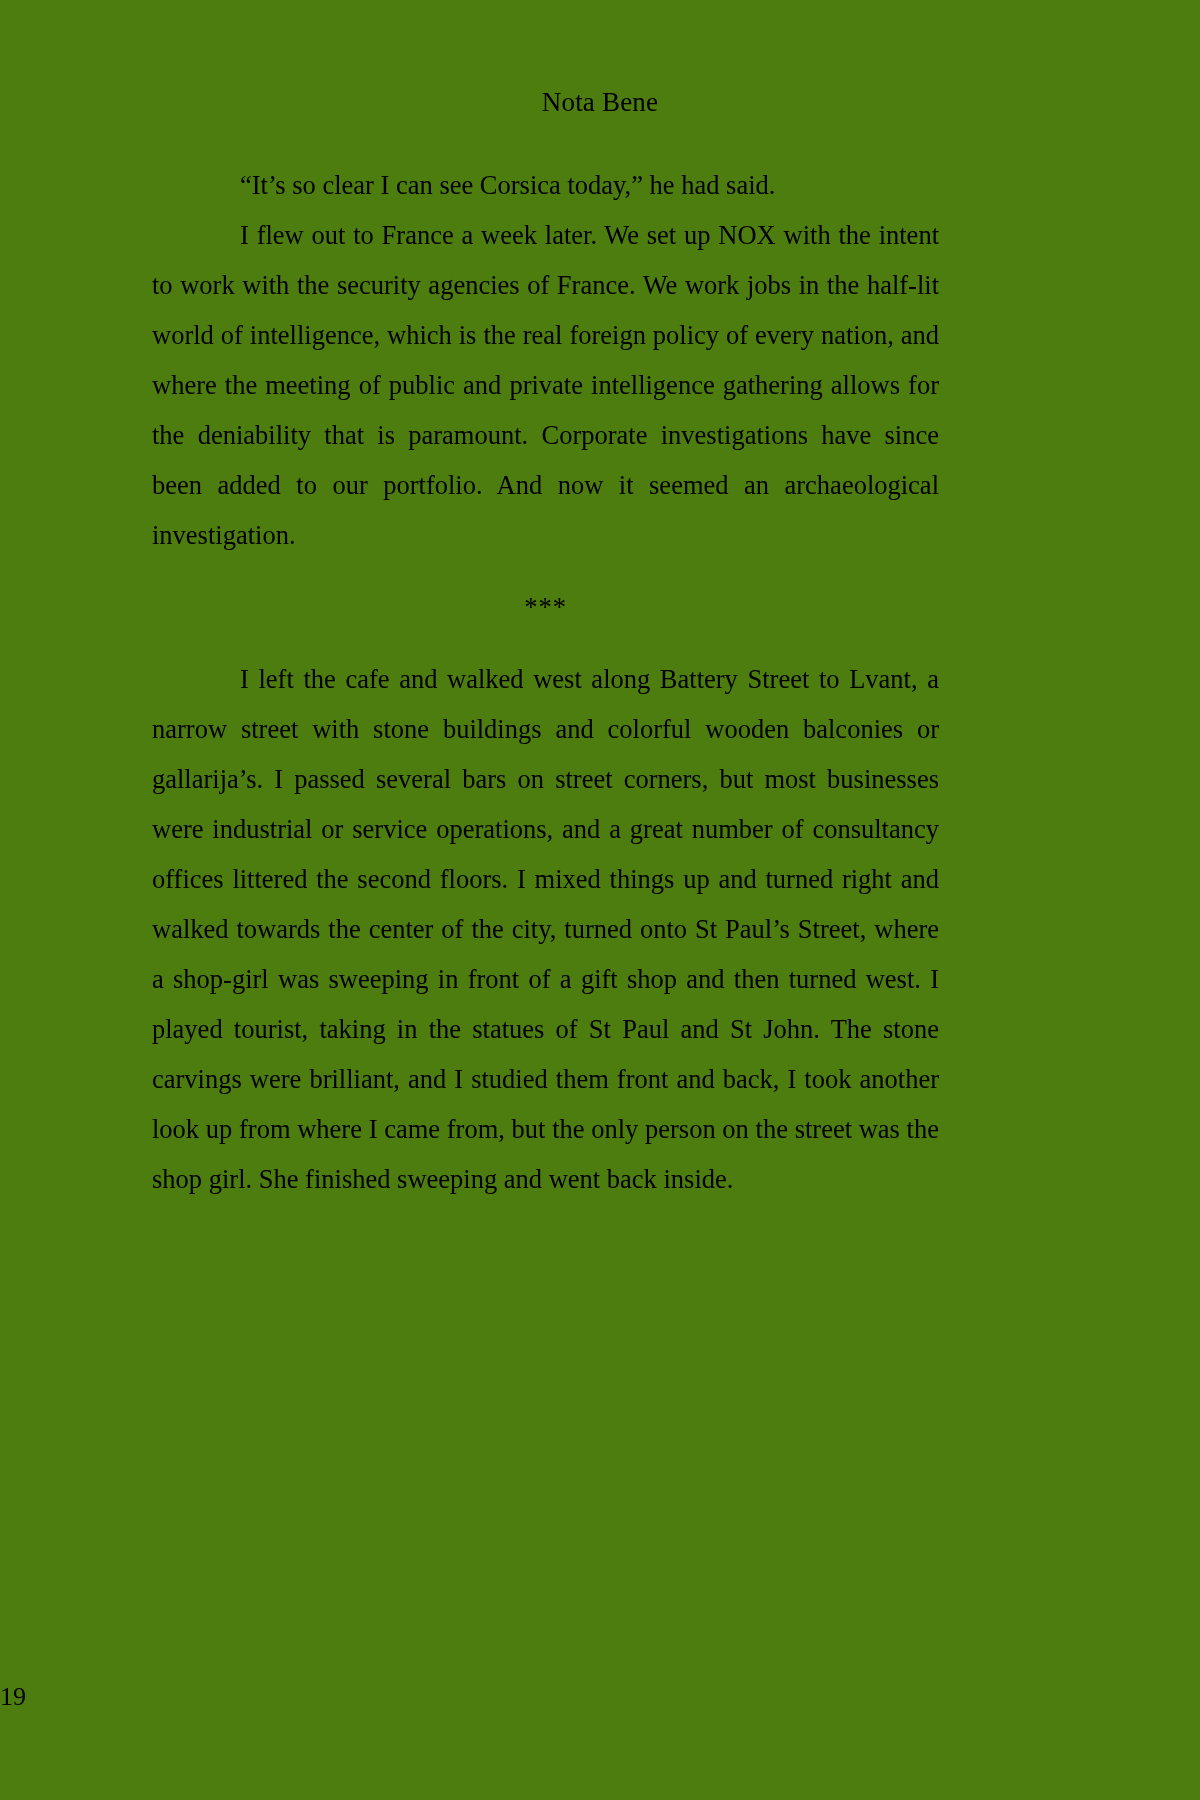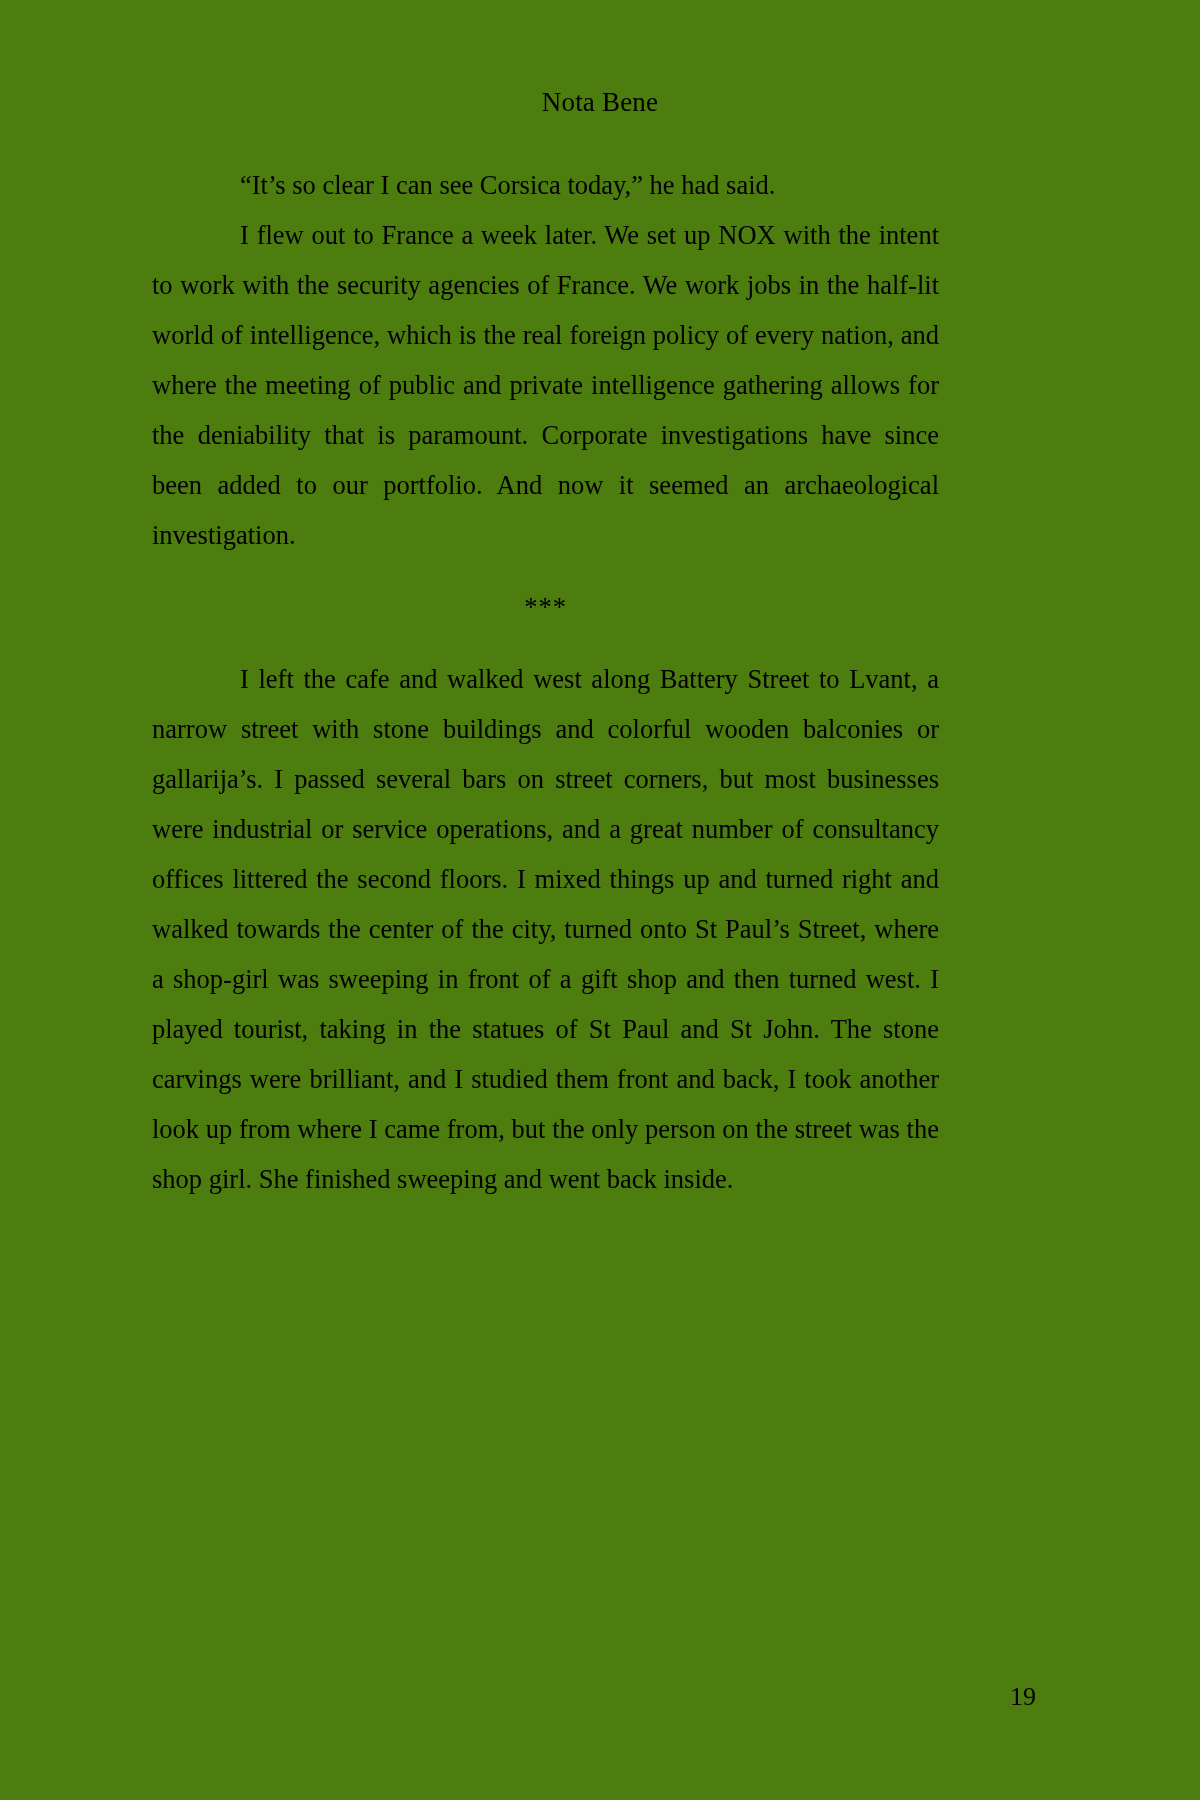--- a/index.html
+++ b/index.html
@@ -54,24 +54,23 @@
     text-align: center;
     text-indent: 0;
     letter-spacing: 1px;
     padding: 22px 0 22px 0;
   }
   .folio {
     position: absolute;
     bottom: 88px;
     left: 0;
     width: 1024px;
-    text-align: right;
+    text-align: left;
     font-size: 26px;
     line-height: 1.2;
-    padding-left: 12px;
   }
 </style>
 </head>
 <body>
 
 <div class="page">
 
   <div class="running-head">Nota Bene</div>
 
   <div class="textblock">

